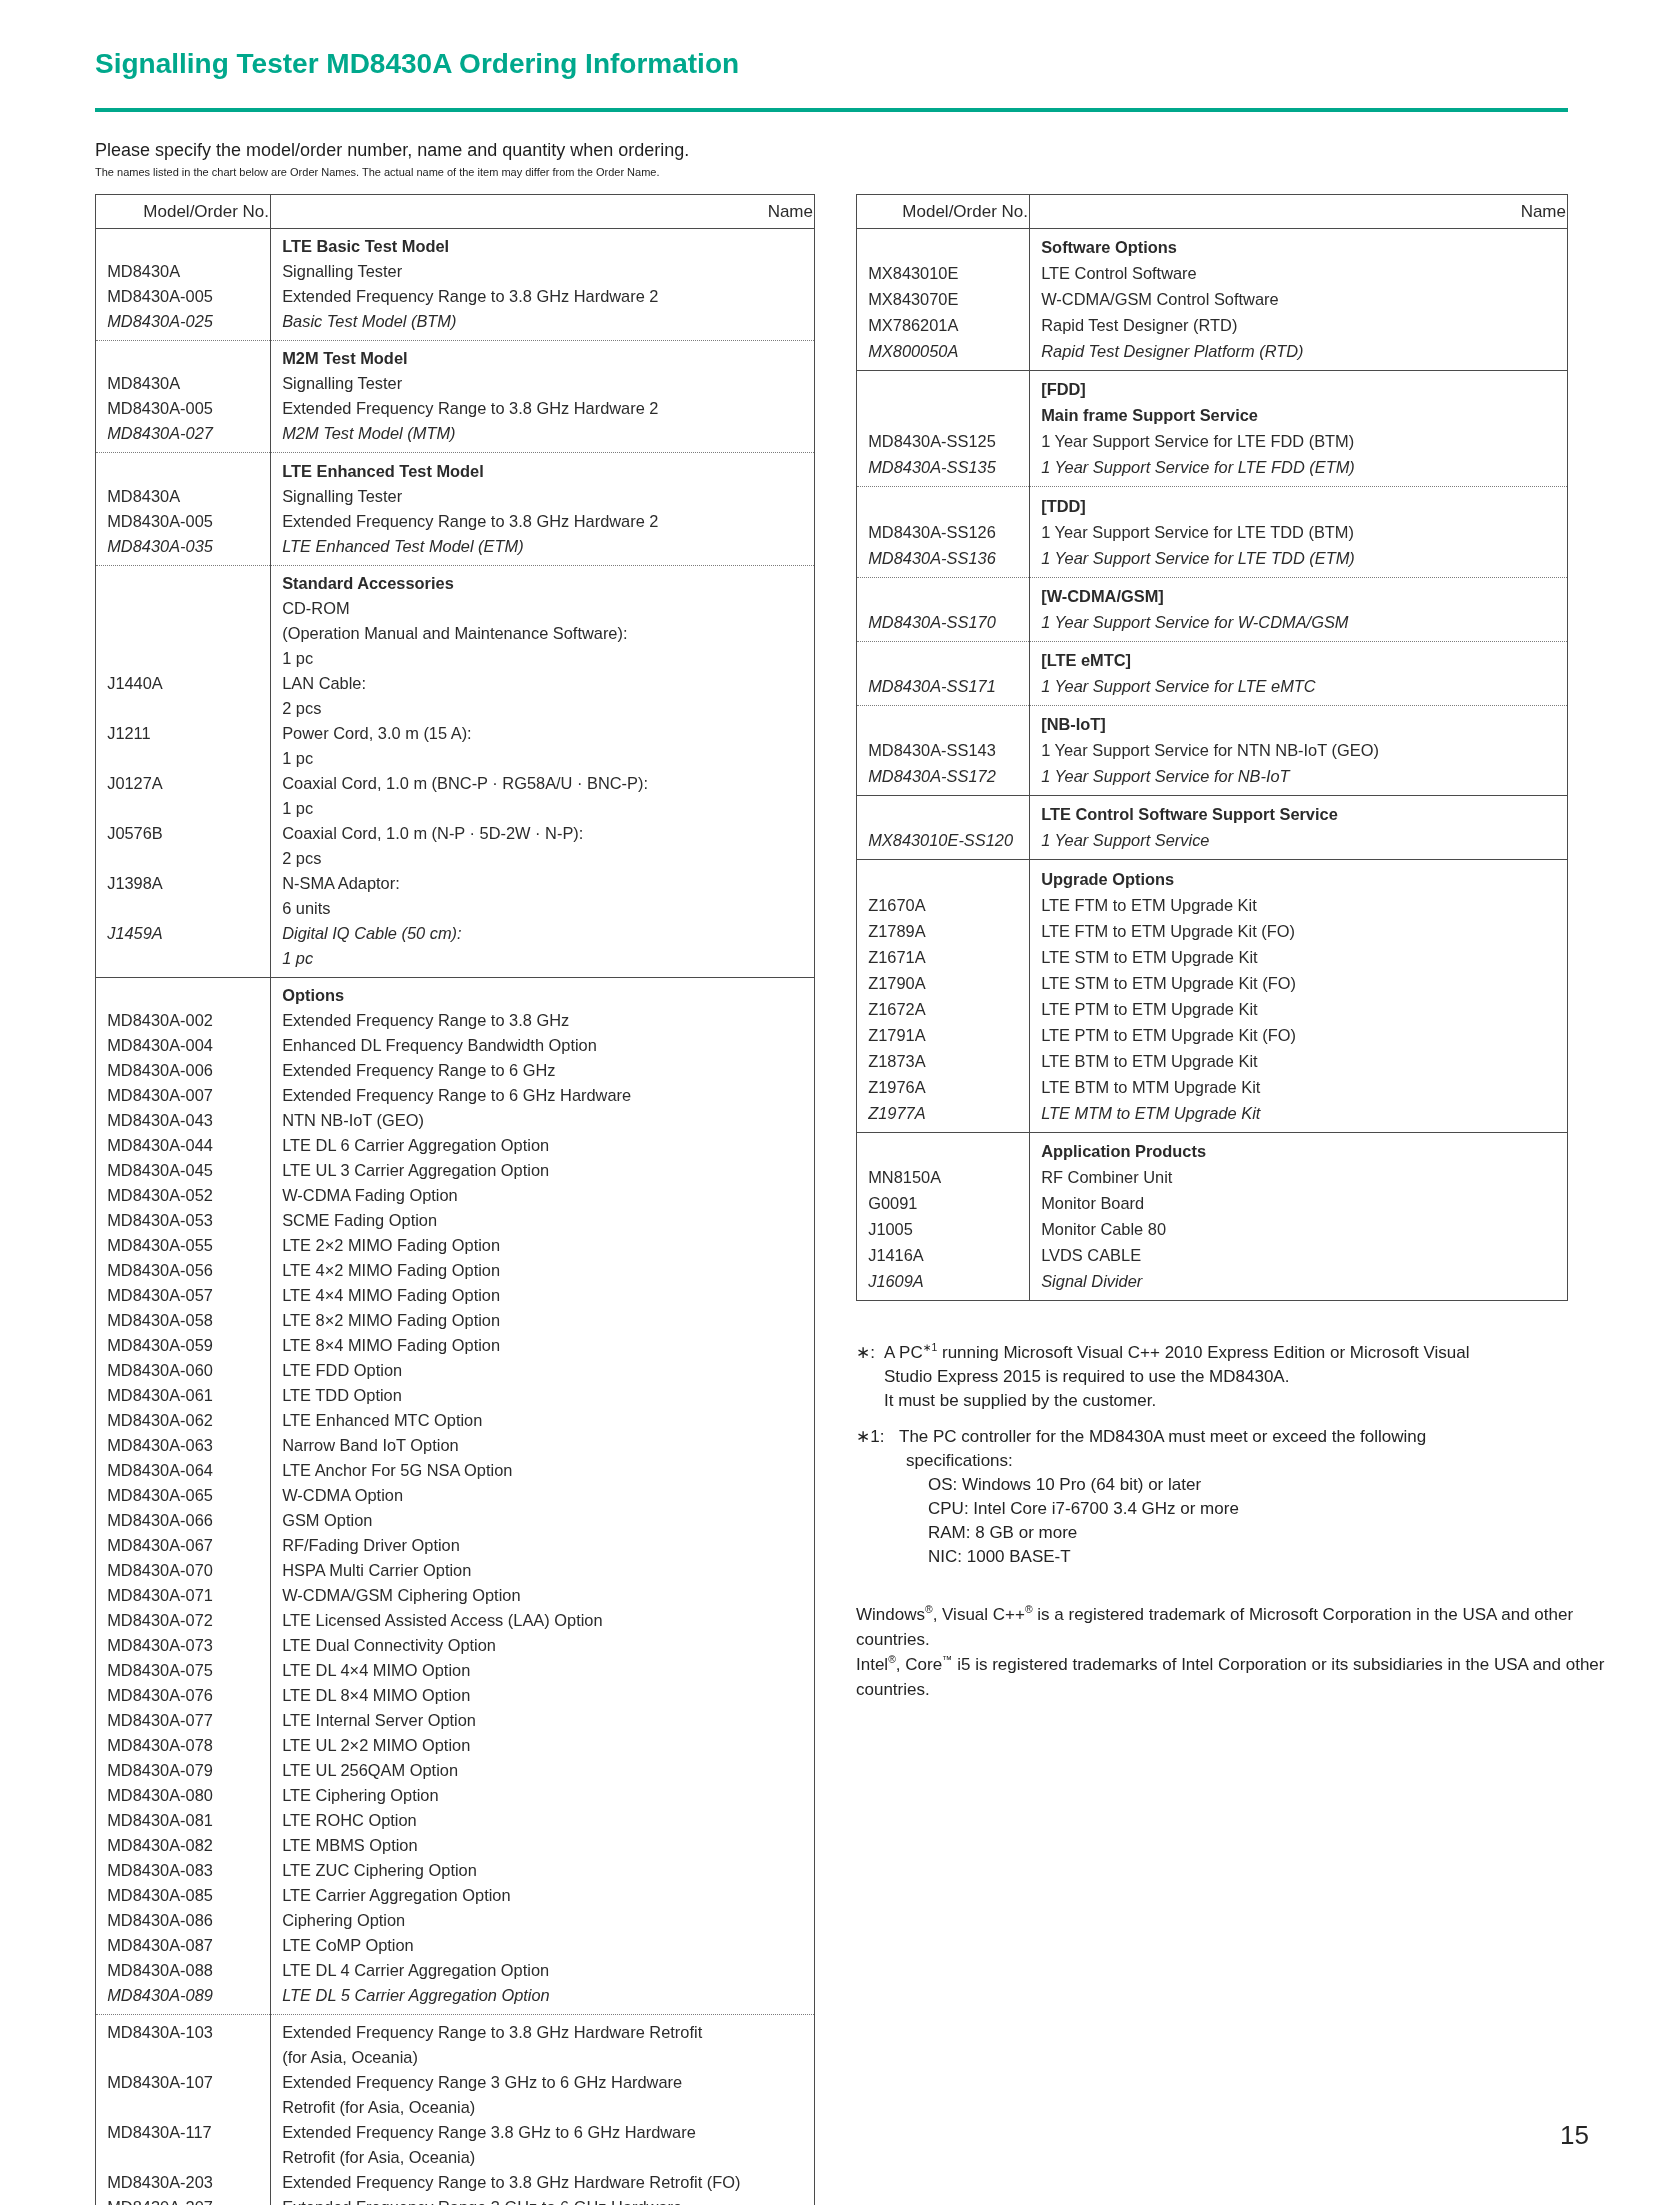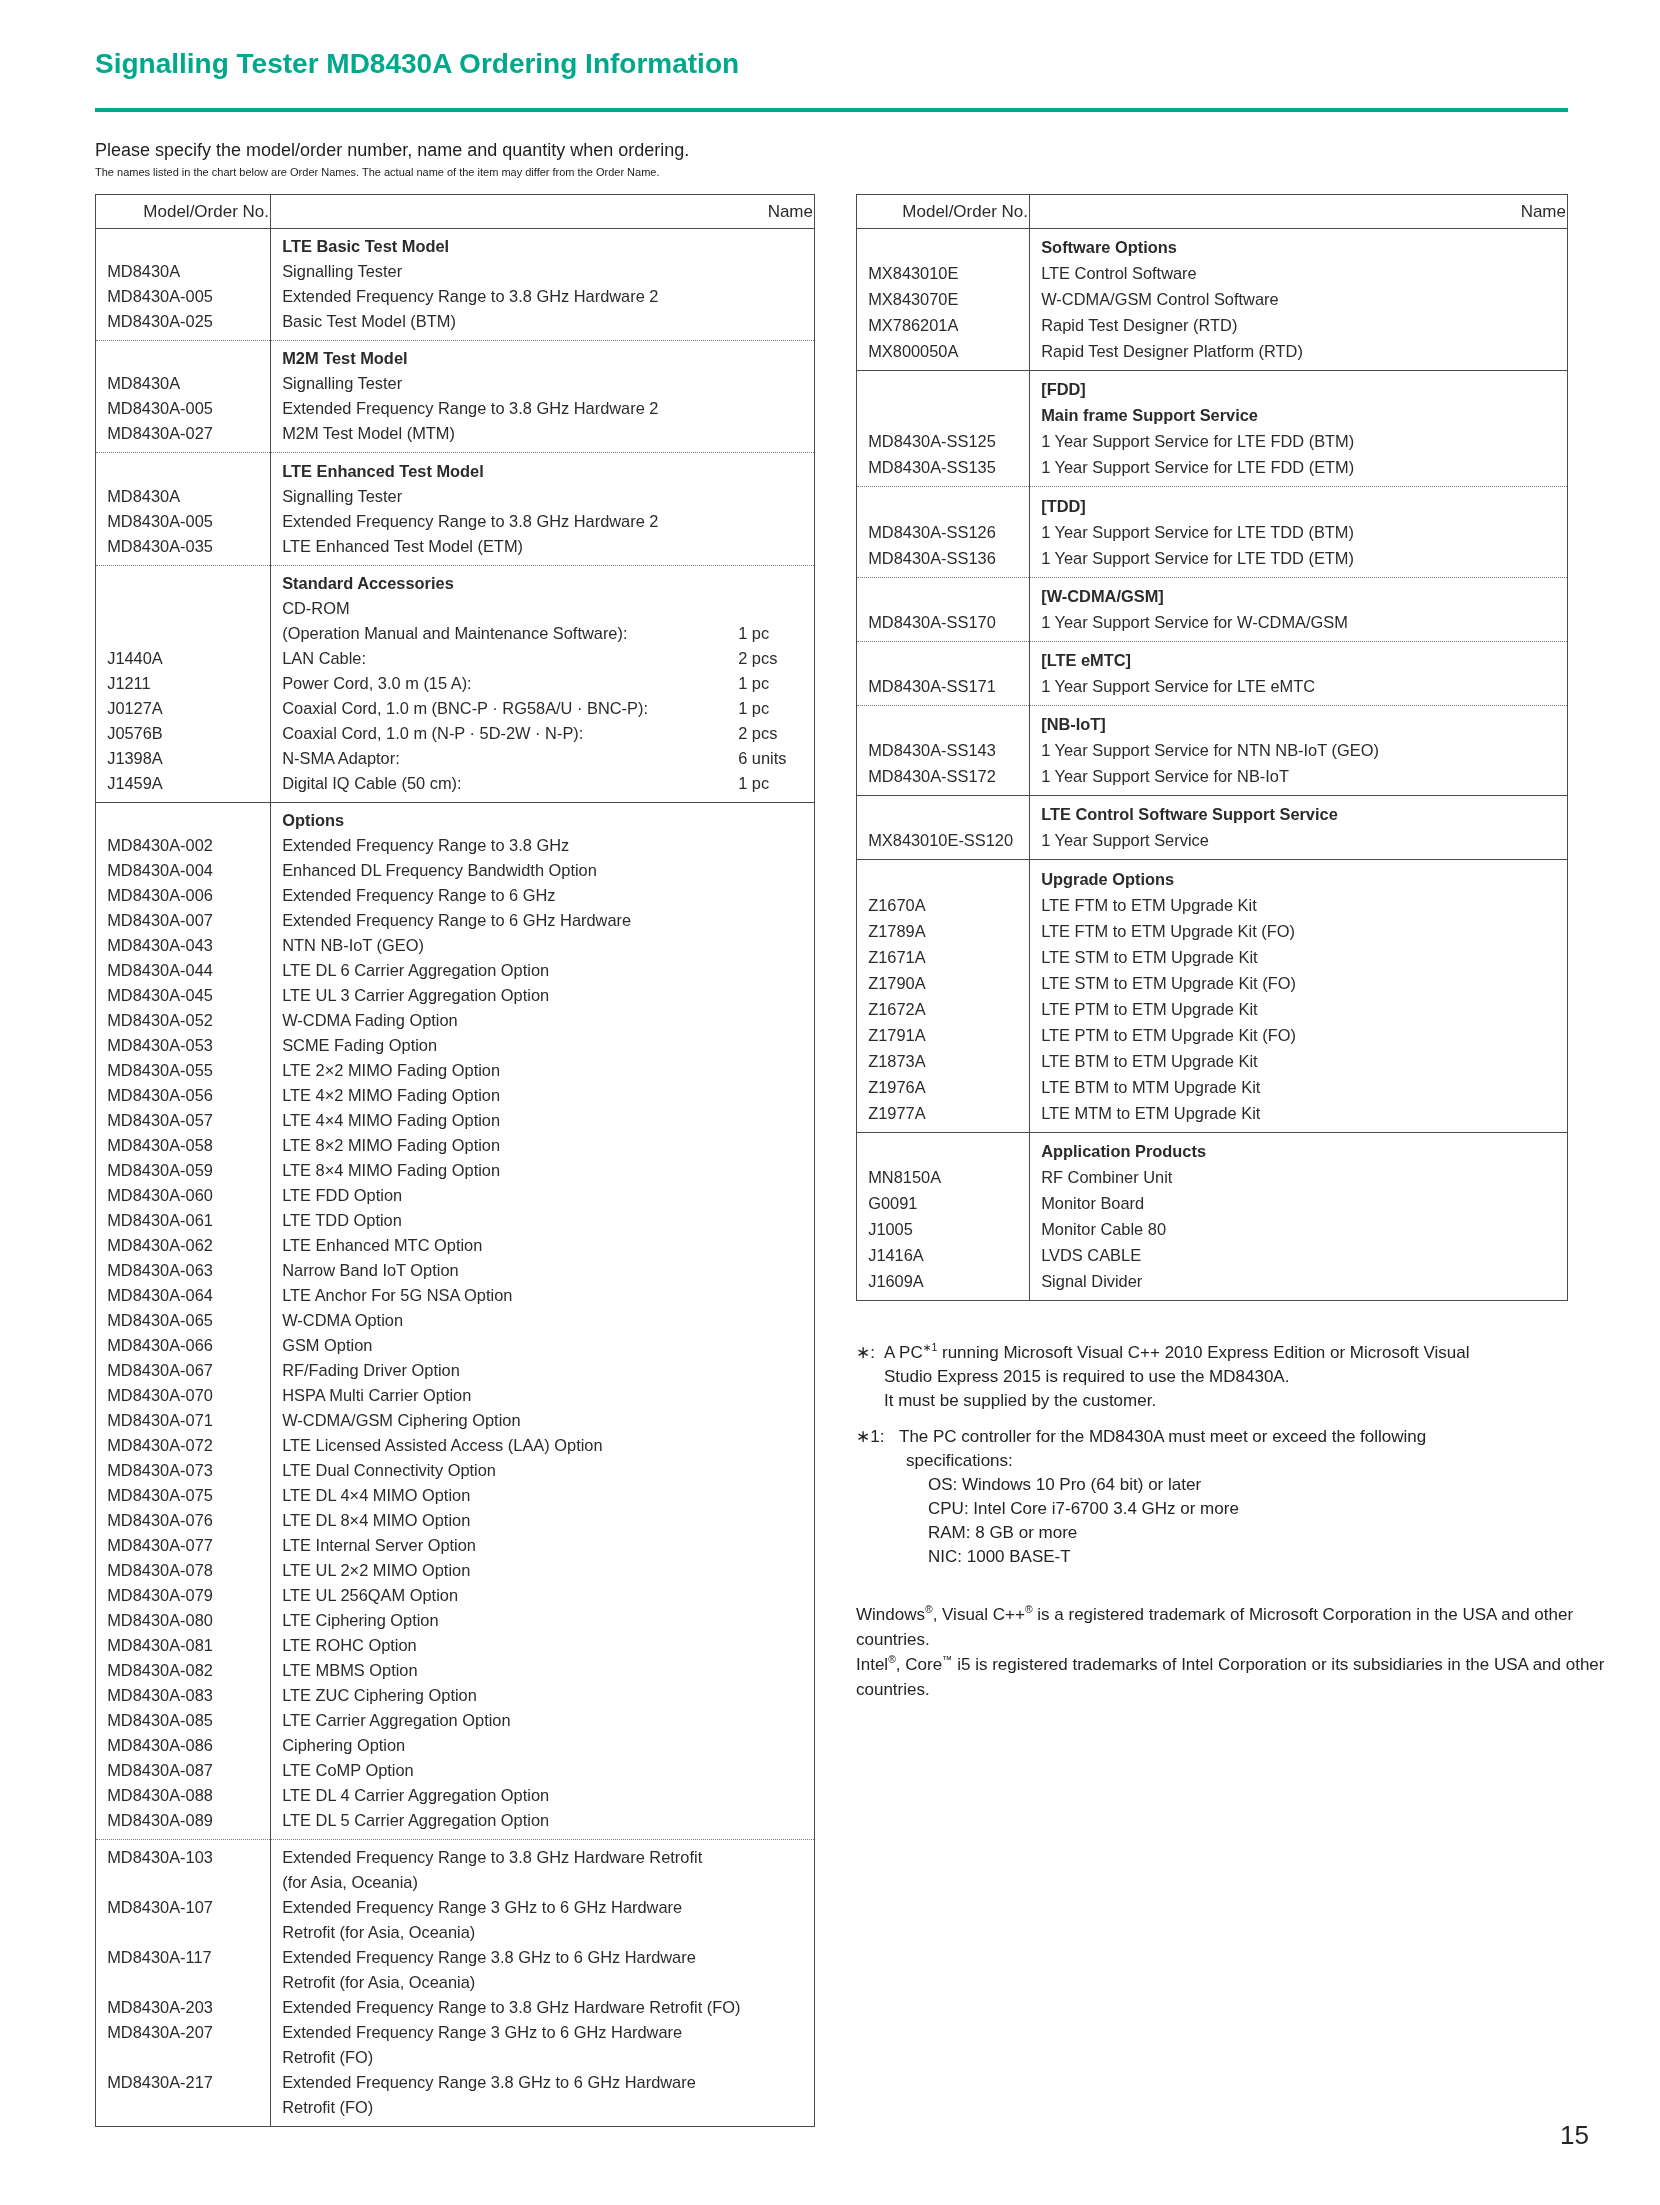--- a/index.html
+++ b/index.html
@@ -30,25 +30,25 @@
   }
   #left-table .col-model{width:172px;}
   #right-table .col-model{width:170px;}
   table.order th:first-child,table.order td.model{border-right:1.3px solid #4b4b4b;}
   table.order td{
     padding:0 0 0 11.2px;line-height:25px;vertical-align:top;
     overflow:hidden;white-space:nowrap;
   }
   #right-table td{line-height:26px;}
   tbody.sec tr:first-child td{padding-top:5.2px;}
-  tbody.sec tr:last-child td{padding-bottom:6px;}
+  tbody.sec tr:last-child td{padding-bottom:6px;font-style:italic;}
   tbody.dotted{border-top:1.3px dotted #7c7c7c;}
   tbody.solid{border-top:1.3px solid #4b4b4b;}
   td.name .bold,td.bold,.bold{font-weight:700;}
-  .qrow{display:flex;}
+  .qrow{display:flex;flex-direction:column;}
   .qrow .nm{width:456px;flex:none;overflow:hidden;}
   .qrow .qty{flex:none;}
 
   .footnotes{margin-top:40px;font-size:17px;color:#242424;}
   .fn{display:flex;align-items:flex-start;}
   .fn + .fn{margin-top:12px;}
   .fn-label{flex:none;width:28px;line-height:24px;}
   .fn-label.wide{width:43px;}
   .fn-body{flex:1;line-height:24px;}
   .fn-indent1{padding-left:7px;}

